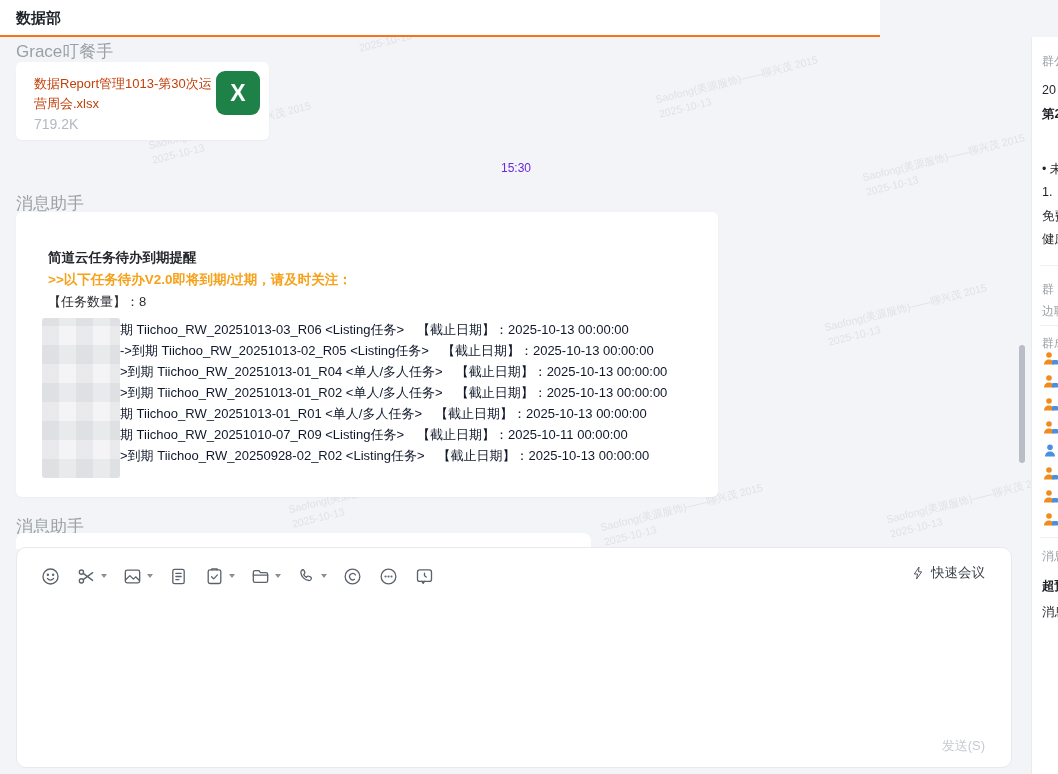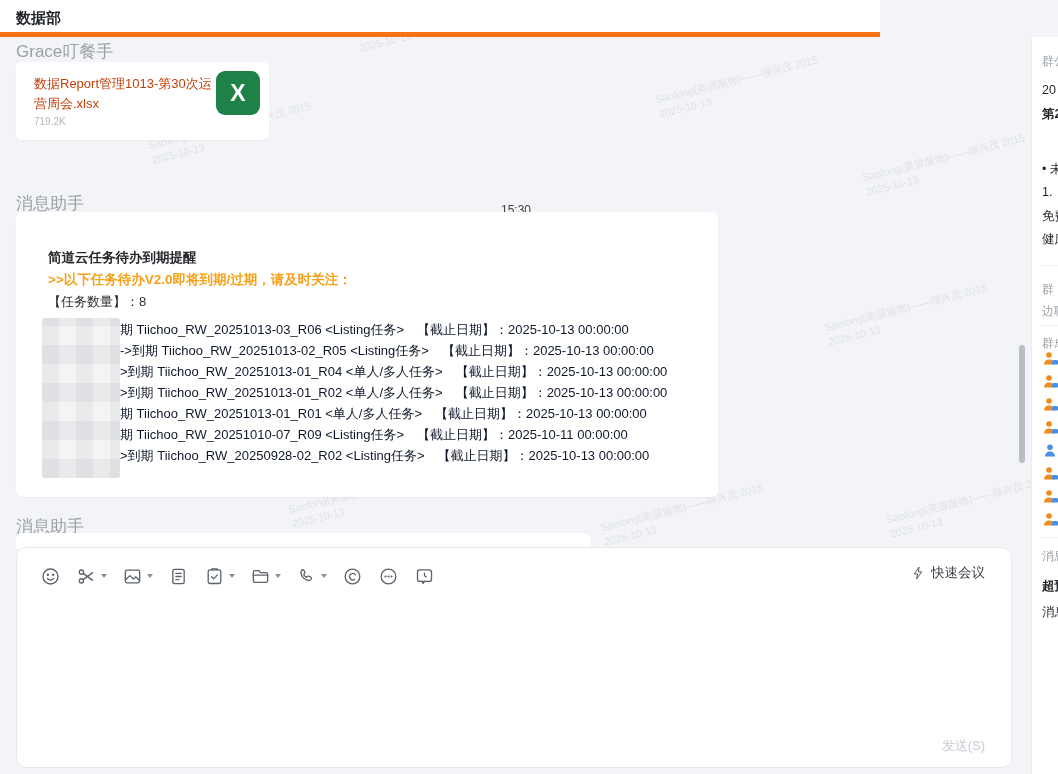--- a/index.html
+++ b/index.html
@@ -1,37 +1,37 @@
 <!DOCTYPE html>
 <html><head>
 <meta charset="utf-8">
 <style>
   * { margin:0; padding:0; box-sizing:border-box; }
   html,body { width:1058px; height:774px; overflow:hidden; }
   body { font-family:"Liberation Sans","DejaVu Sans",sans-serif; color:#2b2d31; }
   .app { position:relative; width:1058px; height:774px; background:#f3f4f7; overflow:hidden; }
 
   
-  .header { position:absolute; left:0; top:0; width:880px; height:37px; background:#fff; border-bottom:5px solid #f97316; z-index:5; }
+  .header { position:absolute; left:0; top:0; width:880px; height:37px; background:#fff; border-bottom:2px solid #f97316; z-index:5; }
   .header .title { position:absolute; left:16px; top:9px; font-size:15px; font-weight:bold; color:#1f2329; }
 
   
   .wm { position:absolute; z-index:1; transform:rotate(-14deg); font-size:10.5px; line-height:15px; color:rgba(148,158,178,0.22); white-space:nowrap; pointer-events:none; }
 
   
   .sender { position:absolute; font-size:17px; color:#9aa0a6; z-index:2; }
   .card { position:absolute; background:#fff; border-radius:6px; z-index:2; }
 
   .file-card { left:16px; top:62px; width:253px; height:78px; box-shadow:0 1px 2px rgba(0,0,0,0.03); }
   .file-name { position:absolute; left:18px; top:12px; width:182px; font-size:13px; line-height:20px; color:#c2410c; }
-  .file-size { position:absolute; left:18px; top:54px; font-size:10px; color:#b3b8bf; }
+  .file-size { position:absolute; left:18px; top:54px; font-size:14px; color:#b3b8bf; }
   .xls-icon { position:absolute; right:9px; top:9px; width:44px; height:44px; background:#1e8248; border-radius:9px; color:#fff;
               font-weight:bold; font-size:23px; display:flex; align-items:center; justify-content:center; }
 
-  .time-divider { position:absolute; left:0; top:161px; width:1032px; text-align:center; font-size:12px; color:#404040; z-index:2;margin-top:42px; }
+  .time-divider { position:absolute; left:0; top:161px; width:1032px; text-align:center; font-size:12px; color:#6d28d9; z-index:2; }
 
   .reminder-card { left:16px; top:212px; width:702px; height:285px; box-shadow:0 1px 2px rgba(0,0,0,0.03); }
   .rc-inner { position:absolute; left:32px; top:21px; right:14px; }
   .rc-title { font-size:13.5px; font-weight:bold; color:#26282c; line-height:22px;margin-top:14px; }
   .rc-subtitle { font-size:13.5px; font-weight:bold; color:#f7a11a; line-height:22px; }
   .rc-line { font-size:13px; color:#2b2d31; line-height:22px; }
   .rc-tasks { margin-top:6px; }
   .task-row { font-size:13px; color:#0f172a; line-height:21px; padding-left:72px; white-space:nowrap; }
   .mosaic { position:absolute; left:26px; top:106px; width:78px; height:160px; border-radius:3px; z-index:3;
             background:

